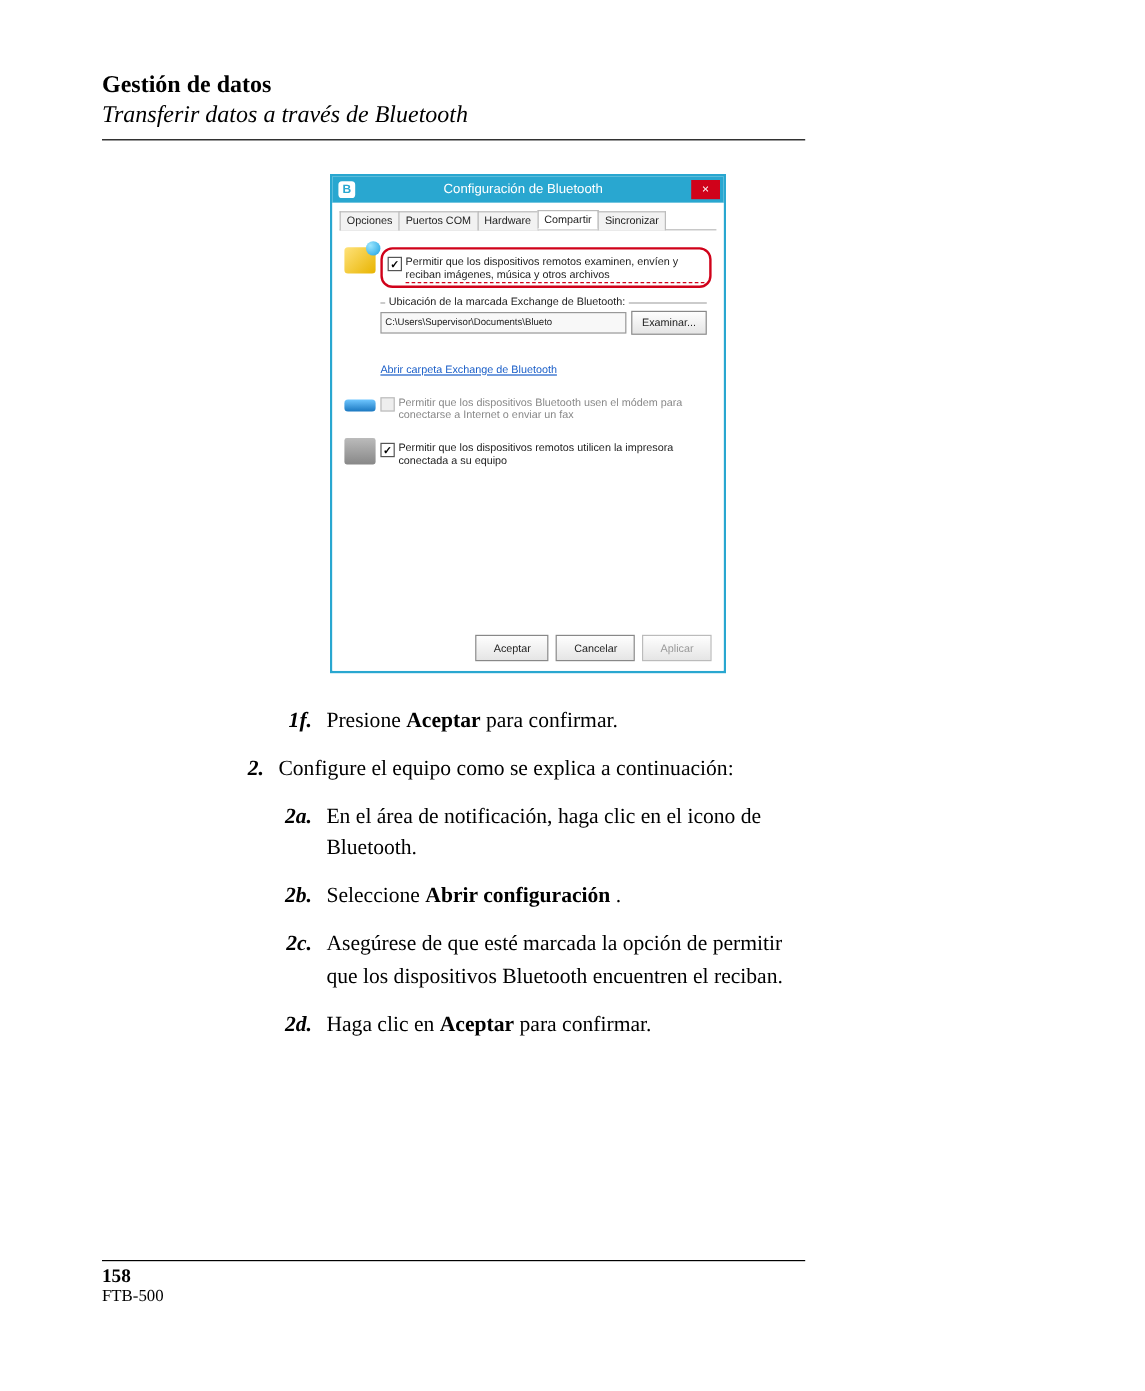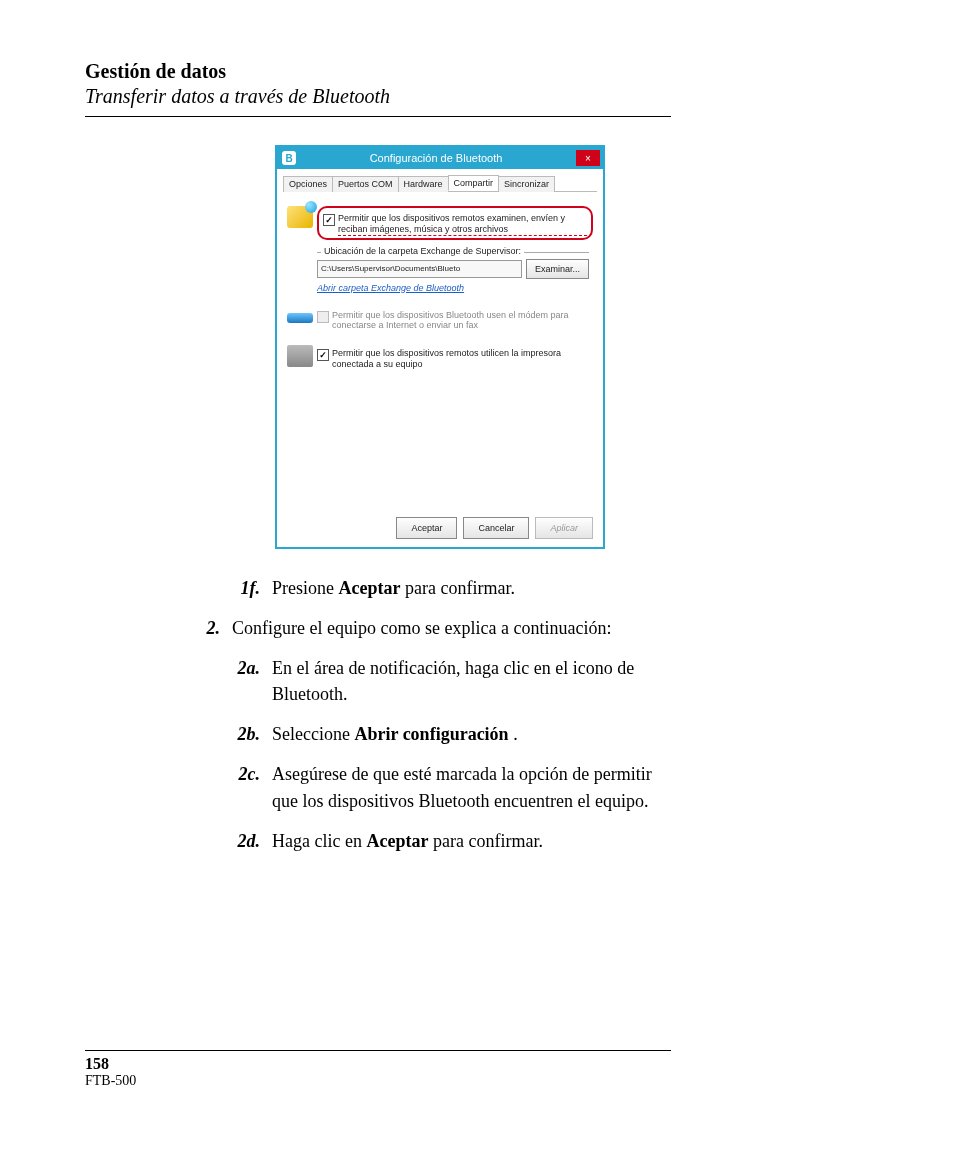--- a/index.html
+++ b/index.html
@@ -85,21 +85,21 @@
   .dialog-titlebar .close {
     width: 24px; height: 16px;
     background: #d0021a;
     color: #fff;
     display: flex; align-items: center; justify-content: center;
     margin-right: 3px;
     font-size: 10px;
     font-family: Arial, sans-serif;
   }
   .dialog-body {
-    padding: 6px 6px 12px 6px;
+    padding: 6px 6px 24px 6px;
     min-height: 360px;
     position: relative;
     background: #fff;
   }
   .tabs {
     display: flex;
     border-bottom: 1px solid #bbb;
     font-size: 9px;
   }
   .tab {
@@ -185,28 +185,27 @@
   }
   .btn {
     border: 1px solid #888;
     background: linear-gradient(#fefefe,#e5e5e5);
     height: 18px;
     padding: 0 8px;
     font-size: 9px;
     display: inline-flex; align-items: center; justify-content: center;
     font-family: "Segoe UI", Tahoma, sans-serif;
   }
-  .btn.disabled { color: #999; border-color: #bbb; font-style: italic; }
+  .btn.disabled { color: #999; border-color: #bbb; }
   .link {
     color: #1a5ec8;
     text-decoration: underline;
     font-size: 9px;
     display: inline-block;
-    margin-top: 4px;
-    font-style: italic;
+    margin-top: 24px;
   }
   .dialog-footer {
     position: absolute;
     bottom: 8px; right: 10px;
     display: flex;
     gap: 6px;
   }
   .dialog-footer .btn { height: 20px; padding: 0 14px; }
 
   .icon-folder {
@@ -276,21 +275,21 @@
 
         <div class="section-block">
           <div class="icon icon-folder"></div>
           <div class="highlight-group">
             <span class="checkbox checked"></span>
             <span class="chk-label">Permitir que los dispositivos remotos examinen, envíen y reciban imágenes, música y otros archivos</span>
           </div>
         </div>
 
         <div class="fieldset">
-          <span class="legend">Ubicación de la carpeta Exchange de Supervisor:</span>
+          <span class="legend">Ubicación de la marcada Exchange de Bluetooth:</span>
           <div class="path-row">
             <div class="path-input">C:\Users\Supervisor\Documents\Blueto</div>
             <div class="btn">Examinar...</div>
           </div>
           <a class="link">Abrir carpeta Exchange de Bluetooth</a>
         </div>
 
         <div class="section-block">
           <div class="icon icon-modem"></div>
           <span class="checkbox disabled"></span>
@@ -331,21 +330,21 @@
 
   <div class="step-row indent-1">
     <div class="step-num">2b.</div>
     <div class="step-text">
       <span>Seleccione </span><b>Abrir configuración</b><span> .</span>
     </div>
   </div>
 
   <div class="step-row indent-1">
     <div class="step-num">2c.</div>
-    <div class="step-text">Asegúrese de que esté marcada la opción de permitir que los dispositivos Bluetooth encuentren el equipo.</div>
+    <div class="step-text">Asegúrese de que esté marcada la opción de permitir que los dispositivos Bluetooth encuentren el reciban.</div>
   </div>
 
   <div class="step-row indent-1">
     <div class="step-num">2d.</div>
     <div class="step-text">
       <span>Haga clic en </span><b>Aceptar</b><span> para confirmar.</span>
     </div>
   </div>
 
   <div class="page-footer">

